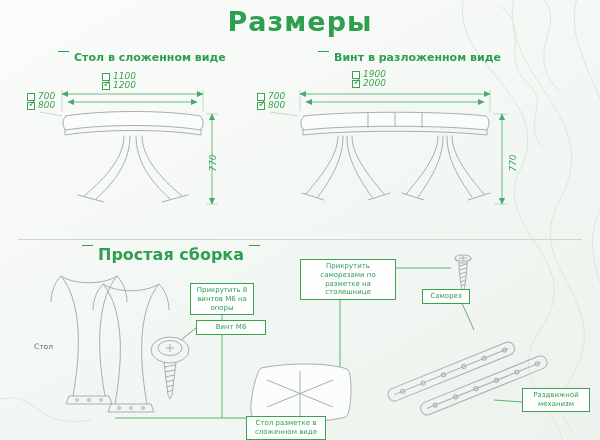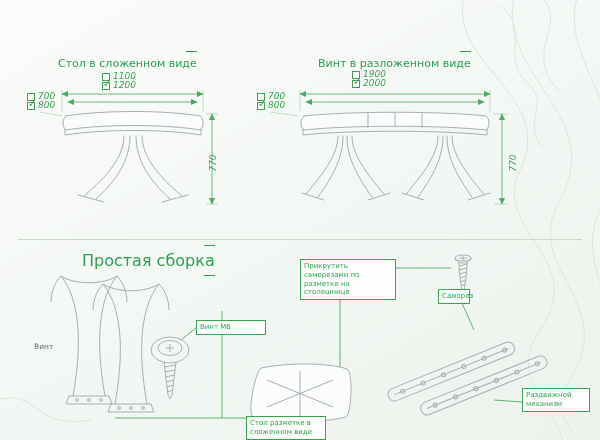--- a/index.html
+++ b/index.html
@@ -3,36 +3,36 @@
 <meta charset="utf-8">
 <style>
   * { margin:0; padding:0; box-sizing:border-box; }
   html,body { width:600px; height:440px; }
   body { font-family:"DejaVu Sans", sans-serif; background:#eef2ee; }
   .page { position:relative; width:600px; height:440px; overflow:hidden;
           background:linear-gradient(150deg,#fafcfa 0%,#f3f7f3 55%,#edf2ed 100%); }
   .swirls { position:absolute; left:0; top:0; pointer-events:none; }
   .title { position:absolute; top:6px; left:0; width:100%; text-align:center;
            color:#2e9e50; font-size:27px; font-weight:bold; letter-spacing:1px; }
-  .sec-heading { position:absolute; display:flex; align-items:flex-end; gap:5px;
-                 color:#2e9e50; font-size:11px; font-weight:normal; white-space:nowrap;flex-direction:column; }
+  .sec-heading { position:absolute; display:flex; align-items:flex-start; gap:5px;
+                 color:#2e9e50; font-size:11px; font-weight:bold; white-space:nowrap; }
   .sec-heading.big { font-size:16px; }
   .dash { display:inline-block; width:11px; height:0; border-top:1.6px solid #2e9e50; }
   .drawing { position:absolute; }
   .dim-group { position:absolute; display:flex; flex-direction:column; gap:0; }
   .dim-row { display:flex; align-items:center; gap:3px; height:9px; }
   .checkbox { position:relative; width:8px; height:8px; border:1px solid #3aa34f;
               background:#fff; flex:0 0 auto; }
   .checkbox i { position:absolute; left:0px; top:-4px; font-style:normal;
                 font-weight:bold; font-size:10px; color:#2e9e50; line-height:10px; }
   .dim-val { color:#3aa34f; font-size:9px; font-style:italic; line-height:9px; }
   .dim-height { position:absolute; color:#3aa34f; font-size:9px; font-style:italic;
                 transform:rotate(-90deg); transform-origin:center; white-space:nowrap; }
   .gbox { position:absolute; border:1px solid #3aa34f; background:rgba(255,255,255,.9);
-          color:#2e9e50; font-size:7px; line-height:1.25; text-align:left;
+          color:#2e9e50; font-size:7px; line-height:1.25; text-align:center;
           padding:2px 3px; }
   .plain-label { position:absolute; color:#5f6b63; font-size:7.5px; }
   .divider { position:absolute; left:18px; top:239px; width:564px; height:0;
              border-top:1px solid #ccd8cc; }
 </style>
 </head>
 <body>
 
 <div class="page">
 
@@ -40,20 +40,21 @@
     <g fill="none" stroke="#d2e8d8" stroke-width="1" opacity="0.9">
       <path d="M470,-20 C430,60 560,90 520,170 C490,230 590,260 540,330 C500,390 580,420 560,460"></path>
       <path d="M520,-20 C480,70 610,110 560,200 C520,270 620,300 570,380 C540,430 600,440 590,460"></path>
       <path d="M580,-10 C550,60 650,120 600,210 C570,270 640,320 610,400"></path>
       <path d="M500,6 C532,28 498,58 530,86 C550,104 520,126 544,148"></path>
       <path d="M544,0 C566,28 522,52 560,92"></path>
       <path d="M-10,402 C40,384 28,430 92,420"></path>
     </g>
   </svg>
 
+  <h1 class="title">Размеры</h1>
 
   <div class="sec-heading" style="left:58px;top:51px">
     <span class="dash"></span>
     <span>Стол в сложенном виде</span>
   </div>
 
   <svg class="drawing" style="left:20px;top:68px" width="215" height="170" viewBox="0 0 215 170">
     <defs>
       <marker id="ar-f" markerWidth="7" markerHeight="7" refX="6" refY="3" orient="auto-start-reverse" markerUnits="userSpaceOnUse">
         <path d="M0,0 L6.5,3 L0,6 Z" fill="#4aa964"></path>
@@ -247,26 +248,27 @@
       <line x1="401" y1="139.5" x2="524" y2="139.5"></line>
       <circle cx="410" cy="139.5" r="2"></circle>
         <circle cx="432" cy="139.5" r="2"></circle>
       <circle cx="454" cy="139.5" r="2"></circle>
         <circle cx="476" cy="139.5" r="2"></circle>
       <circle cx="498" cy="139.5" r="2"></circle>
         <circle cx="520" cy="139.5" r="2"></circle>
     </g>
   </svg>
 
-  <div class="plain-label" style="left:34px;top:342px">Винт</div>
-
+  <div class="plain-label" style="left:34px;top:342px">Стол</div>
+
+  <div class="gbox" style="left:190px;top:283px;width:64px">Прикрутить 8 винтов М6 на опоры</div>
 
   <div class="gbox" style="left:196px;top:320px;width:70px">Винт М6</div>
 
   <div class="gbox" style="left:300px;top:259px;width:96px">Прикрутить саморезами по разметке на столешнице</div>
 
-  <div class="gbox" style="left:438px;top:289px;width:32px">Саморез</div>
+  <div class="gbox" style="left:422px;top:289px;width:48px">Саморез</div>
 
   <div class="gbox" style="left:522px;top:388px;width:68px">Раздвижной механизм</div>
 
   <div class="gbox" style="left:246px;top:416px;width:80px">Стол разметке в сложенном виде</div>
 
 </div>
 
 </body></html>

